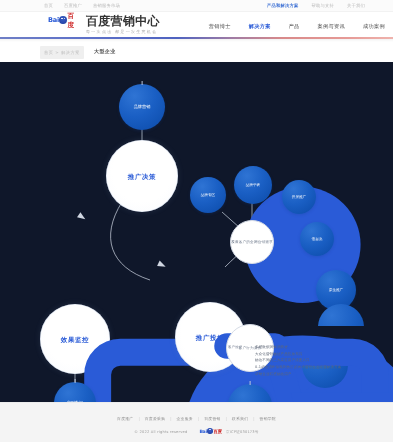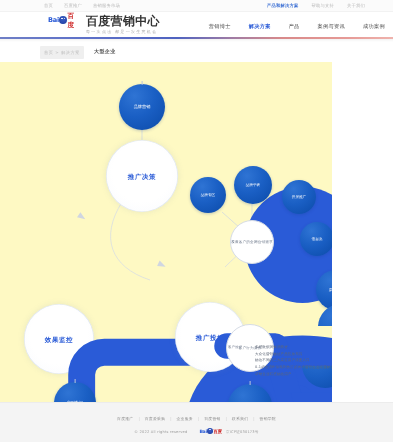--- a/index.html
+++ b/index.html
@@ -76,22 +76,22 @@
     display: flex; align-items: center; justify-content: center;
   }
   .crumb-tab-label { font-size: 4.2px; color: #bdbdbd; letter-spacing: .5px; }
   .crumb-title {
     position: absolute; left: 94px; top: 4px;
     font-size: 5px; color: #555; font-weight: bold; letter-spacing: .4px;
   }
 
   
   .canvas {
-    position: absolute; top: 62px; left: 0; width: 332px; height: 340px;
-    background: #fef9c3; overflow: hidden;
+    position: absolute; top: 62px; left: 0; width: 393px; height: 340px;
+    background: #0f172a; overflow: hidden;
   }
   .canvas svg { position: absolute; inset: 0; width: 393px; height: 340px; }
 
   
   .bubble {
     position: absolute; border-radius: 50%;
     display: flex; align-items: center; justify-content: center; text-align: center;
     color: #ffffff; line-height: 1.15; font-weight: normal;
     background: radial-gradient(circle at 34% 26%, #2f74d4 0%, #1a5fc4 45%, #0b4aa8 100%);
     box-shadow: 0 1px 3px rgba(20,60,140,.25);
@@ -249,21 +249,21 @@
     </div>
 
     <div class="halo" style="left:106px; top:78px; width:72px; height:72px;">
       <svg class="halo-icon" width="16" height="16" viewBox="0 0 24 24">
         <circle cx="12" cy="7.4" r="4.1" fill="#2a5bd7"></circle>
         <path d="M3.6 21c0-4.7 3.8-7.2 8.4-7.2s8.4 2.5 8.4 7.2z" fill="#2a5bd7"></path>
       </svg>
       <span class="halo-label">推广决策</span>
     </div>
 
-    <div class="halo" style="left:24px; top:242px; width:70px; height:70px;text-align:right;">
+    <div class="halo" style="left:40px; top:242px; width:70px; height:70px;text-align:right;">
       <svg class="halo-icon" width="16" height="16" viewBox="0 0 24 24">
         <rect x="2.2" y="3.4" width="19.6" height="13.6" rx="1.6" fill="none" stroke="#2a5bd7" stroke-width="1.9"></rect>
         <polyline points="6,13 9.5,9.2 12.4,11.4 17.6,6.6" fill="none" stroke="#2a5bd7" stroke-width="1.7" stroke-linecap="round" stroke-linejoin="round"></polyline>
         <rect x="10.6" y="17" width="2.8" height="3.4" fill="#2a5bd7"></rect>
         <rect x="7.2" y="20.1" width="9.6" height="1.7" rx=".8" fill="#2a5bd7"></rect>
       </svg>
       <span class="halo-label">效果监控</span>
     </div>
 
     <div class="halo" style="left:175px; top:240px; width:70px; height:70px;">

